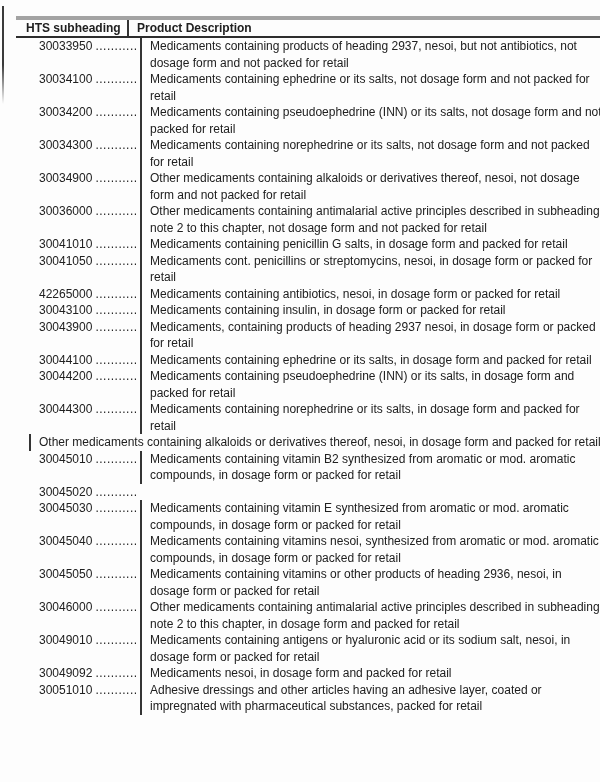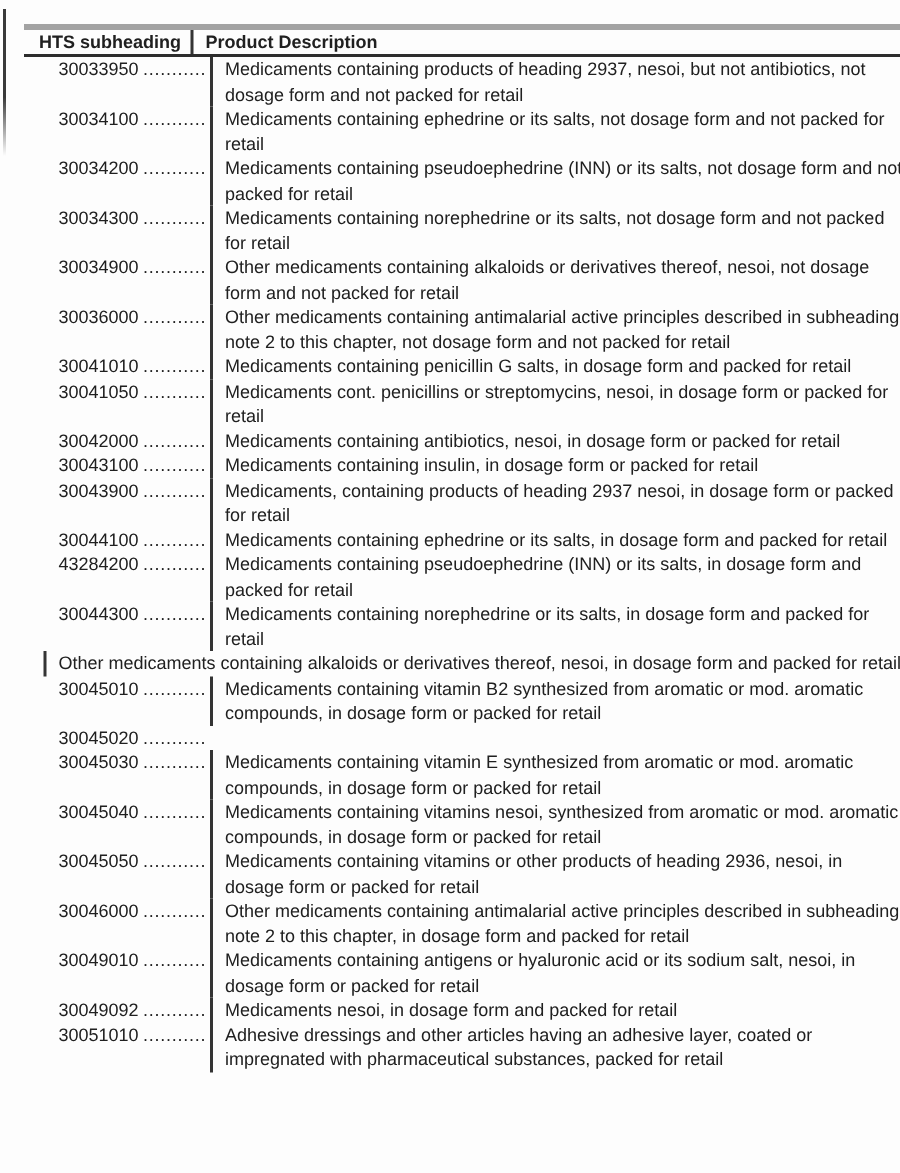--- a/index.html
+++ b/index.html
@@ -96,37 +96,37 @@
         </div>
         <div class="row">
           <div class="cell-code"><span>30041010</span><span class="dots">...........</span></div>
           <div class="cell-desc">Medicaments containing penicillin G salts, in dosage form and packed for retail</div>
         </div>
         <div class="row">
           <div class="cell-code"><span>30041050</span><span class="dots">...........</span></div>
           <div class="cell-desc">Medicaments cont. penicillins or streptomycins, nesoi, in dosage form or packed for retail</div>
         </div>
         <div class="row">
-          <div class="cell-code"><span>30042000</span><span class="dots">...........</span></div>
+          <div class="cell-code"><span>42265000</span><span class="dots">...........</span></div>
           <div class="cell-desc">Medicaments containing antibiotics, nesoi, in dosage form or packed for retail</div>
         </div>
         <div class="row">
           <div class="cell-code"><span>30043100</span><span class="dots">...........</span></div>
           <div class="cell-desc">Medicaments containing insulin, in dosage form or packed for retail</div>
         </div>
         <div class="row">
           <div class="cell-code"><span>30043900</span><span class="dots">...........</span></div>
           <div class="cell-desc">Medicaments, containing products of heading 2937 nesoi, in dosage form or packed for retail</div>
         </div>
         <div class="row">
           <div class="cell-code"><span>30044100</span><span class="dots">...........</span></div>
           <div class="cell-desc">Medicaments containing ephedrine or its salts, in dosage form and packed for retail</div>
         </div>
         <div class="row">
-          <div class="cell-code"><span>43284200</span><span class="dots">...........</span></div>
+          <div class="cell-code"><span>30044200</span><span class="dots">...........</span></div>
           <div class="cell-desc">Medicaments containing pseudoephedrine (INN) or its salts, in dosage form and packed for retail</div>
         </div>
         <div class="row">
           <div class="cell-code"><span>30044300</span><span class="dots">...........</span></div>
           <div class="cell-desc">Medicaments containing norephedrine or its salts, in dosage form and packed for retail</div>
         </div>
         <div class="row">
           <div class="cell-desc">Other medicaments containing alkaloids or derivatives thereof, nesoi, in dosage form and packed for retail</div>
         </div>
         <div class="row">

